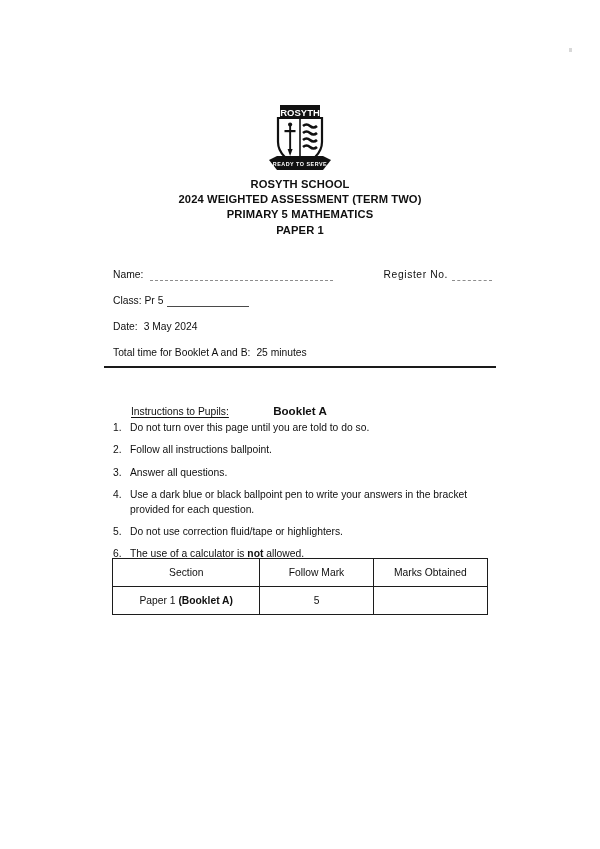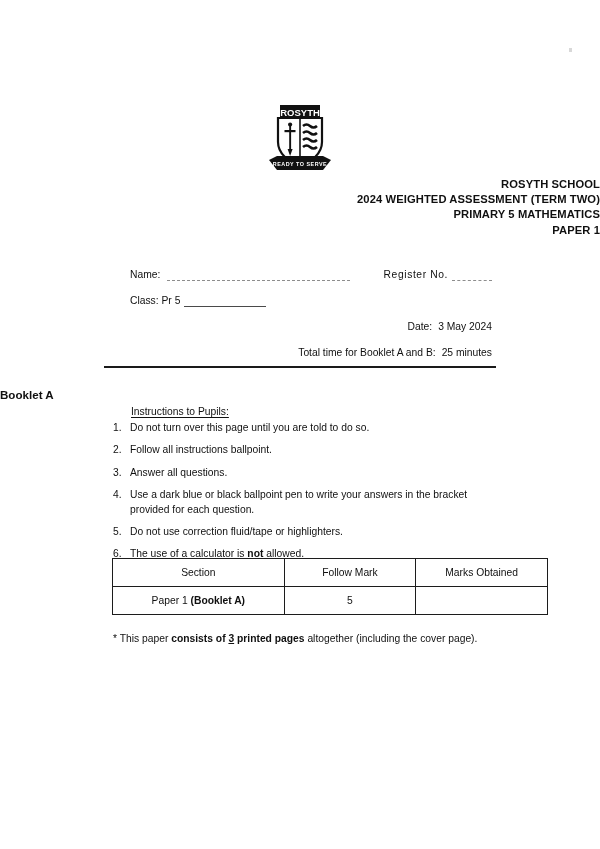--- a/index.html
+++ b/index.html
@@ -46,41 +46,40 @@
     height: 70px;
     display: block;
   }
 
   
   .titles {
     position: absolute;
     left: 0;
     right: 0;
     top: 177px;
-    text-align: right;
+    text-align: center;
     font-weight: bold;
     font-size: 11.2px;
     line-height: 15.2px;
     letter-spacing: 0.1px;
   }
   .titles div { white-space: nowrap; }
 
   
   .fields {
     position: absolute;
     left: 113px;
     right: 108px;
     top: 268px;
     font-size: 10.3px;
     line-height: 13px;
   }
   .field-row {
     position: relative;
     height: 26px;
-    margin-left: 17px;
   }
   .lbl { display: inline-block; }
 
   .rule-dashed {
     display: inline-block;
     vertical-align: bottom;
     border-bottom: 1px dashed #8d8d8d;
     height: 9px;
   }
   .rule-solid {
@@ -98,41 +97,40 @@
     right: 0;
     top: 0;
     white-space: nowrap;
   }
   .reg-block .lbl { letter-spacing: 0.6px; }
 
   .plain-row {
     position: relative;
     height: 26px;
     font-size: 10.3px;
-    text-align: right;
   }
   .plain-row .gap { display: inline-block; width: 6px; }
 
   
   .hr-main {
     position: absolute;
     left: 104px;
     width: 392px;
     top: 366px;
     height: 0;
     border-top: 2px solid #1a1a1a;
   }
 
   
   .booklet-title {
     position: absolute;
     left: 0;
     right: 0;
-    top: 388px;
-    text-align: left;
+    top: 404px;
+    text-align: center;
     font-weight: bold;
     font-size: 11.6px;
   }
 
   .instr-head {
     position: absolute;
     left: 104px;
     top: 406px;
     font-size: 10.3px;
     text-decoration: underline;
@@ -159,21 +157,21 @@
     flex: 0 0 17px;
   }
   .instr-text { flex: 1 1 auto; }
   .instr-text b { font-weight: bold; }
 
   
   .marks-table {
     position: absolute;
     left: 112px;
     top: 558px;
-    width: 436px;
+    width: 376px;
     border-collapse: collapse;
     font-size: 10.3px;
     border-radius: 12px;
   }
   .marks-table td, .marks-table th {
     border: 1px solid #1c1c1c;
     height: 27px;
     text-align: center;
     vertical-align: middle;
     font-weight: normal;
@@ -309,15 +307,14 @@
     </thead>
     <tbody>
       <tr>
         <td class="row-label"><span>Paper 1 </span><b>(Booklet A)</b></td>
         <td>5</td>
         <td></td>
       </tr>
     </tbody>
   </table>
 
-  <div class="footnote"><span>* This paper </span><b>consists of </b><b><u>3</u></b><b> printed pages</b><span> altogether (including the cover page).</span></div>
 
 </div>
 
 </body></html>

